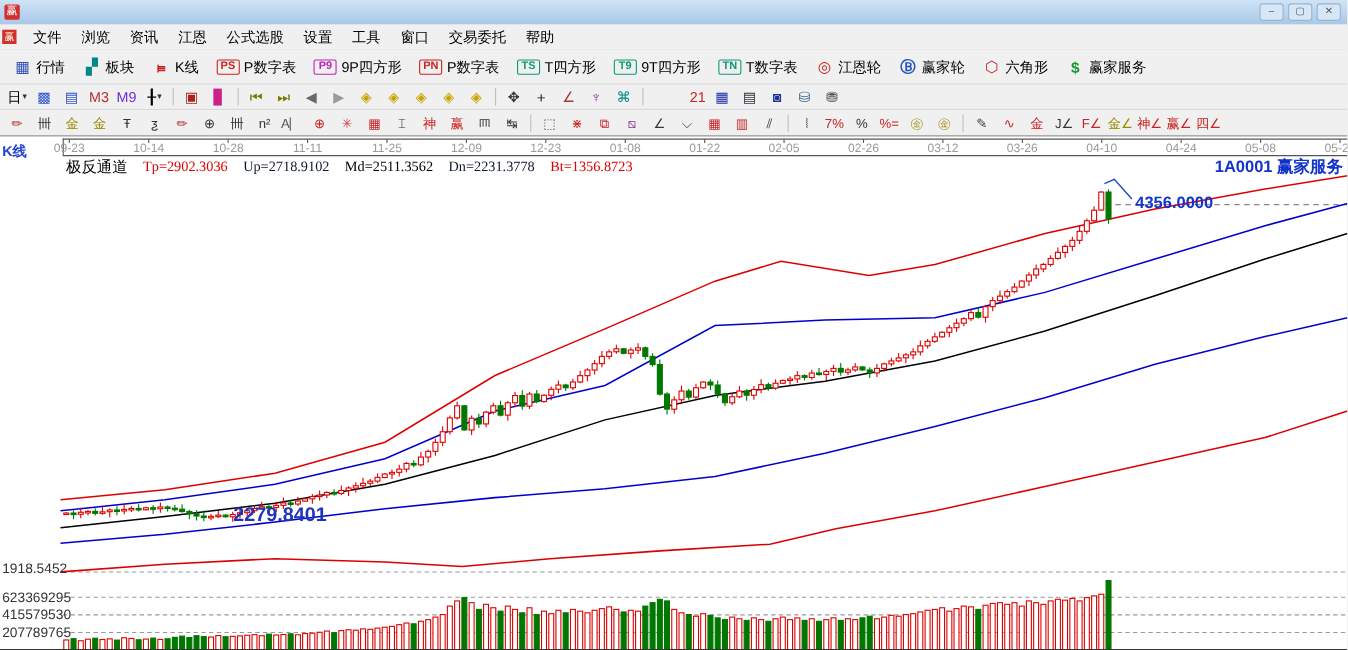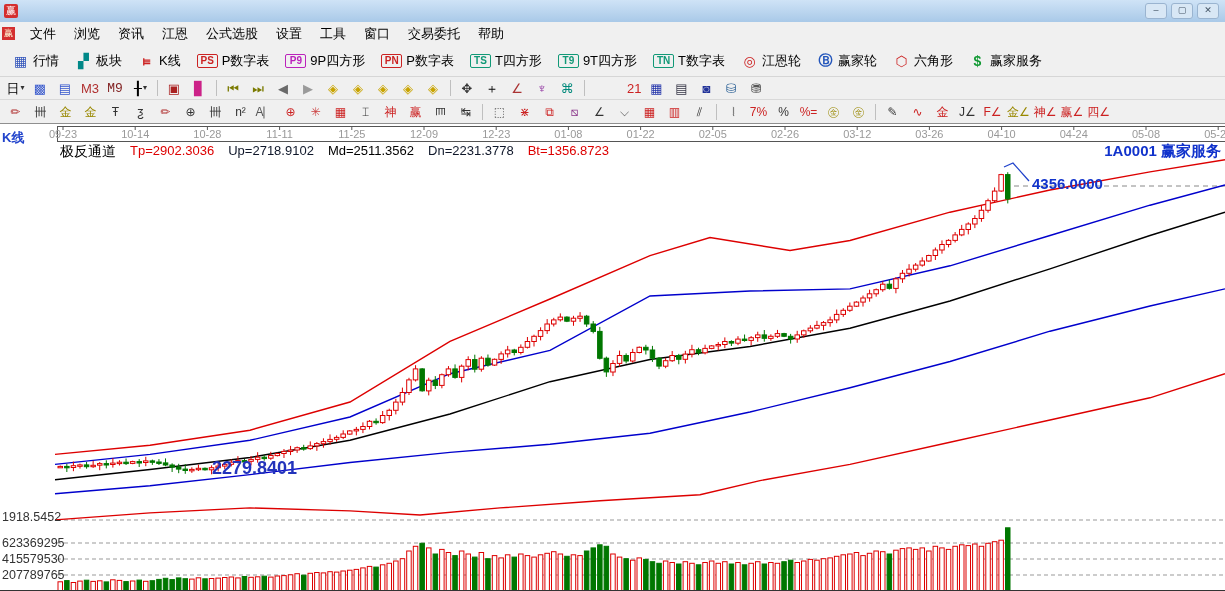--- a/index.html
+++ b/index.html
@@ -31,21 +31,21 @@
   .toolbar2{position:absolute;left:0;top:100px;width:1225px;height:24px;z-index:5;background:#f0f0f0;
     border-bottom:1px solid #8f8f8f;display:flex;align-items:center;padding-left:3px;box-sizing:border-box;}
   .tbtn{min-width:21px;height:19px;margin:0 1px;border:1px solid transparent;border-radius:2px;
     display:flex;align-items:center;justify-content:center;font-size:13px;line-height:1;cursor:default;}
   .toolbar2 .tbtn{font-size:12px;height:18px;}
   .tsep{width:1px;height:16px;background:#bfbfbf;margin:0 4px;}
   .caret{font-size:8px;color:#333;margin-left:1px;}
   
   #chart-svg{position:absolute;left:0;top:0;z-index:1;}
   .kline-tab{position:absolute;left:2px;top:129px;z-index:2;color:#2244cc;font-size:13px;font-weight:bold;}
-  .chart-header{position:absolute;left:60px;top:143px;z-index:2;font-size:13px;display:flex;gap:14px;white-space:nowrap;}
+  .chart-header{position:absolute;left:60px;top:143px;z-index:2;font-size:13px;display:flex;gap:14px;white-space:nowrap;font-family:Liberation Serif, serif;}
   .symbol-label{position:absolute;right:4px;top:142px;z-index:2;color:#1133cc;font-size:15px;font-weight:bold;}
   .c-black{color:#000;} .c-red{color:#dd0000;} .c-blue{color:#0f172a;}
   svg text{font-family:"Liberation Sans","DejaVu Sans",sans-serif;}
 </style>
 </head>
 <body>
 <div id="app">
 
 <svg id="chart-svg" width="1225" height="591" viewBox="0 0 1225 591">
   <g id="gen-grid">
@@ -658,21 +658,21 @@
       <span style="color: rgb(51, 85, 204);">▤</span>
       <span class="caret"></span>
     </div>
 
     <div class="tbtn">
       <span style="color: rgb(176, 48, 48);">M3</span>
       <span class="caret"></span>
     </div>
 
     <div class="tbtn">
-      <span style="color: #7f1d1d; font-family: Liberation Mono, monospace;">M9</span>
+      <span style="color: #6d28d9;">M9</span>
       <span class="caret"></span>
     </div>
 
     <div class="tbtn">
       <span style="color: rgb(0, 0, 0);">╂</span>
       <span class="caret">▾</span>
     </div>
   <div class="tsep"></div>
     <div class="tbtn">
       <span style="color: rgb(170, 34, 34);">▣</span>

